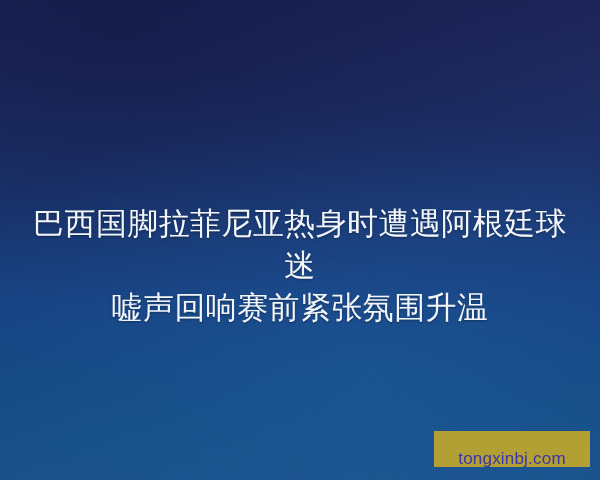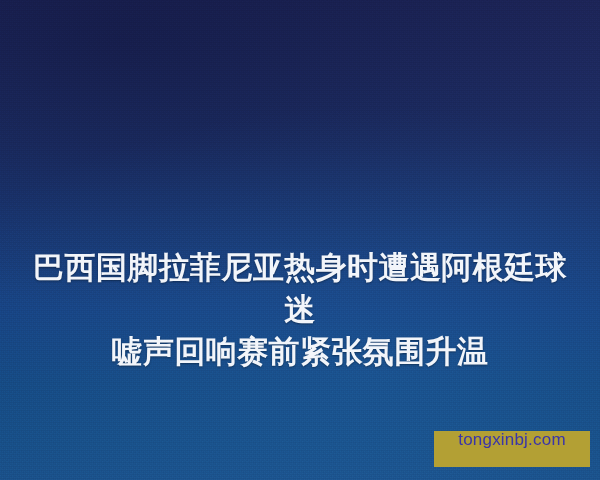--- a/index.html
+++ b/index.html
@@ -58,38 +58,37 @@
 
   #headline {
     position: absolute;
     left: 0;
     right: 0;
     top: 203px;
     text-align: center;
     color: #f2f5fa;
     font-size: 31px;
     line-height: 42px;
-    font-weight: 700;
+    font-weight: 400;
     letter-spacing: 0.4px;
     white-space: pre-line;
     text-shadow: 0 1px 2px rgba(0,0,0,0.35);
     padding: 0 18px;
     box-sizing: border-box;
-    margin-top: 44px;
   }
 
   #watermark {
     position: absolute;
     left: 434px;
     top: 431px;
     width: 156px;
     height: 36px;
     background: #b3a034;
     display: flex;
-    align-items: flex-start;
+    align-items: flex-end;
     justify-content: center;
     box-sizing: border-box;
   }
 
   #watermark span {
     color: #3a35a8;
     font-size: 17px;
     line-height: 1;
     letter-spacing: 0.2px;
     font-weight: 400;

